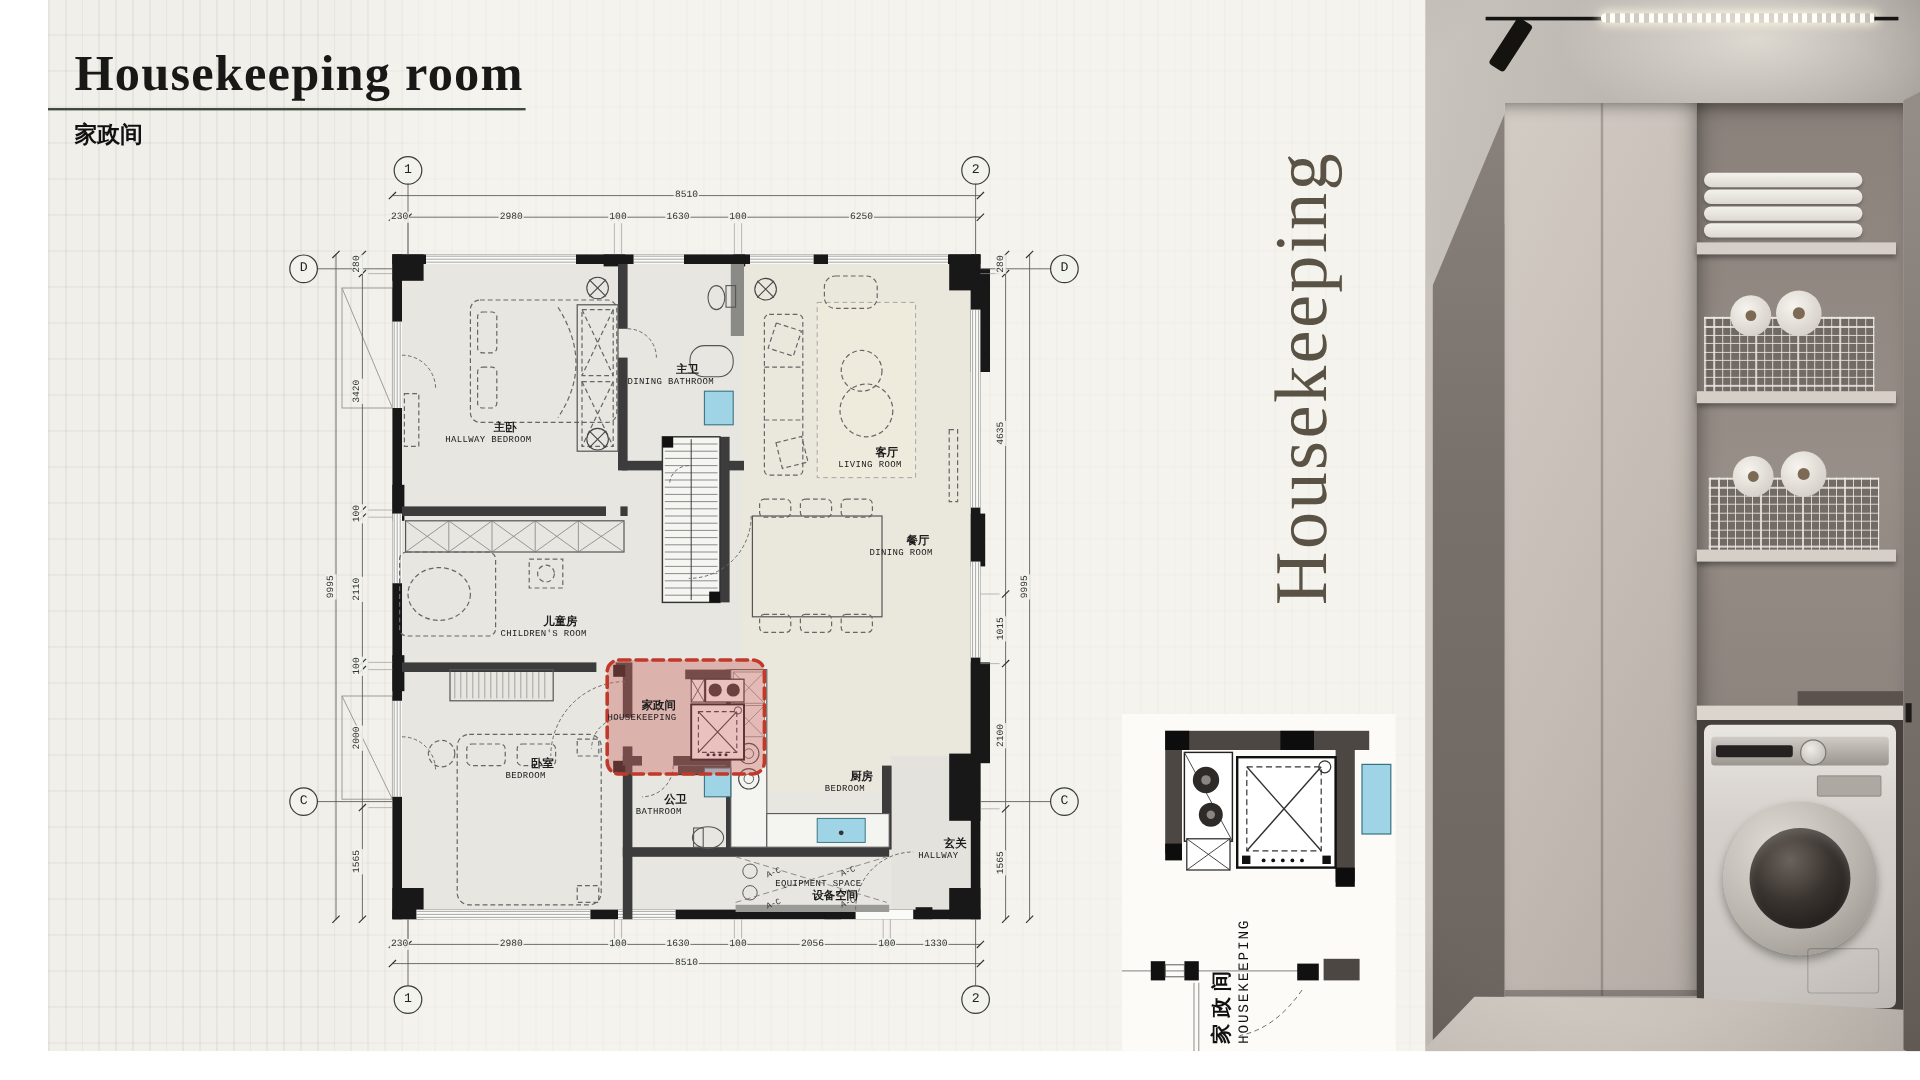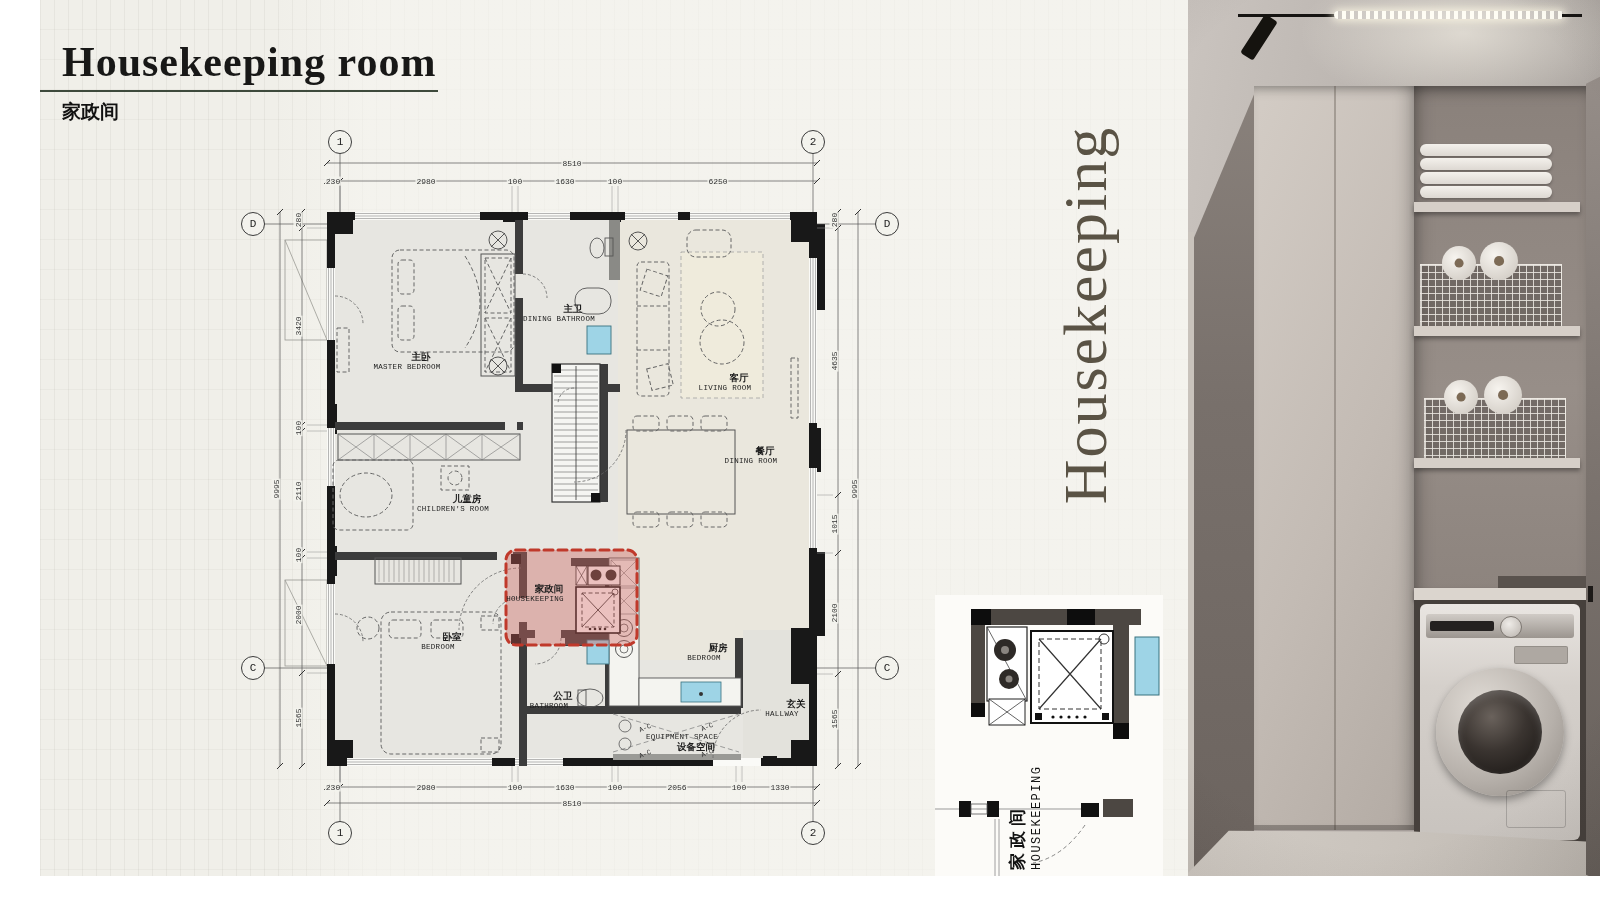--- a/index.html
+++ b/index.html
@@ -381,47 +381,47 @@
 
     <span class="dm v" style="left:599px;top:92px">280</span>
     <span class="dm v" style="left:599px;top:233px">4635</span>
     <span class="dm v" style="left:599px;top:396px">1015</span>
     <span class="dm v" style="left:599px;top:485px">2100</span>
     <span class="dm v" style="left:599px;top:591px">1565</span>
     <span class="dm v" style="left:619px;top:361px">9995</span>
 
     <div class="rl" style="left:172px;top:234px">
       <span class="zh">主卧</span>
-      <span class="en">MASTER BEDROOM</span>
+      <span class="en">HALLWAY BEDROOM</span>
       </div>
     <div class="rl" style="left:324px;top:186px">
       <span class="zh">主卫</span>
       <span class="en">DINING BATHROOM</span>
       </div>
     <div class="rl" style="left:490px;top:255px">
       <span class="zh">客厅</span>
       <span class="en">LIVING ROOM</span>
       </div>
     <div class="rl" style="left:516px;top:328px">
       <span class="zh">餐厅</span>
       <span class="en">DINING ROOM</span>
       </div>
-    <div class="rl" style="left:218px;top:376px">
+    <div class="rl" style="left:218px;top:396px">
       <span class="zh">儿童房</span>
       <span class="en">CHILDREN'S ROOM</span>
       </div>
     <div class="rl" style="left:300px;top:466px">
       <span class="zh">家政间</span>
       <span class="en">HOUSEKEEPING</span>
       </div>
     <div class="rl" style="left:203px;top:514px">
       <span class="zh">卧室</span>
       <span class="en">BEDROOM</span>
       </div>
-    <div class="rl" style="left:314px;top:573px">
+    <div class="rl" style="left:314px;top:544px">
       <span class="zh">公卫</span>
       <span class="en">BATHROOM</span>
       </div>
     <div class="rl" style="left:469px;top:525px">
       <span class="zh">厨房</span>
       <span class="en">BEDROOM</span>
       </div>
     <div class="rl" style="left:547px;top:581px">
       <span class="zh">玄关</span>
       <span class="en">HALLWAY</span>

